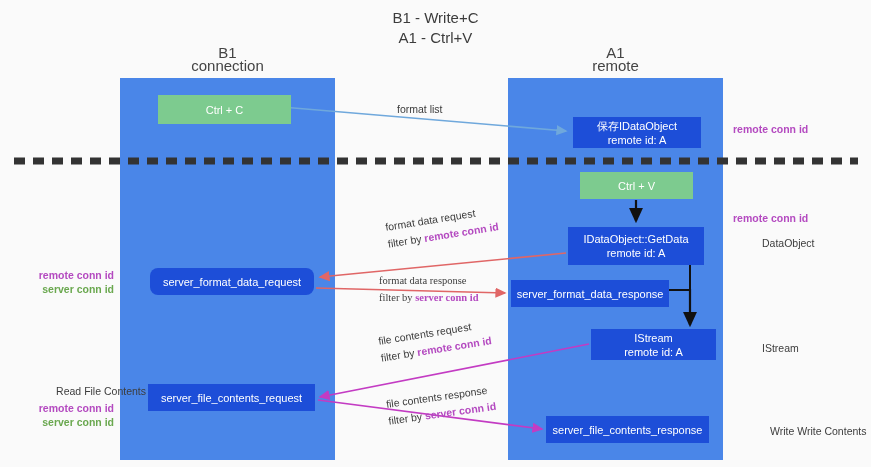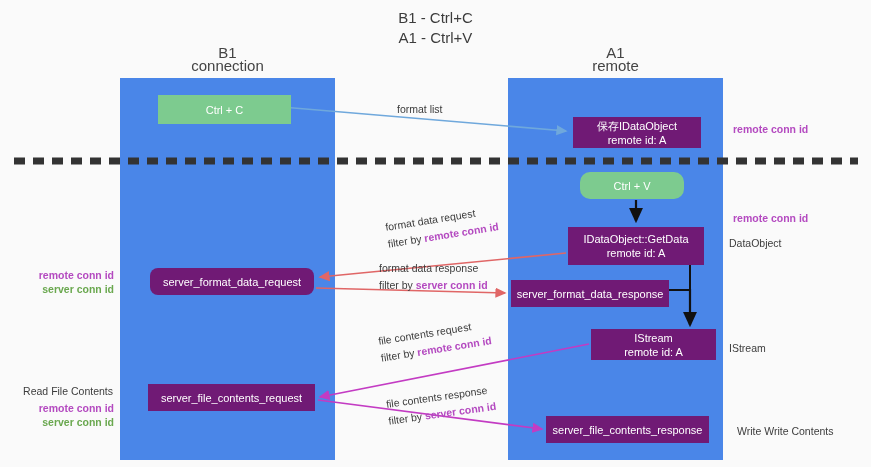--- a/index.html
+++ b/index.html
@@ -53,43 +53,43 @@
     flex-direction: column;
     align-items: center;
     justify-content: center;
     color: #ffffff;
     font-size: 11px;
     line-height: 14px;
     text-align: center;
     z-index: 5;
   }
   .node.green { background: #7dcb8f; }
-  .node.orange { background: #701a75; }
+  .node.orange { background: #1d4ed8; }
 
   
   #n-ctrlc  { left: 158px; top: 95px;  width: 133px; height: 29px; }
   #n-saveido{ left: 573px; top: 117px; width: 128px; height: 31px; }
-  #n-ctrlv  { left: 580px; top: 172px; width: 104px; height: 27px; border-radius: 10px; }
+  #n-ctrlv  { left: 580px; top: 172px; width: 113px; height: 27px; }
   #n-getdata{ left: 568px; top: 227px; width: 136px; height: 38px; }
   #n-sfdreq { left: 150px; top: 268px; width: 164px; height: 27px; border-radius: 8px; }
   #n-sfdres { left: 511px; top: 280px; width: 158px; height: 27px; }
   #n-istream{ left: 591px; top: 329px; width: 125px; height: 31px; }
   #n-sfcreq { left: 148px; top: 384px; width: 167px; height: 27px; }
   #n-sfcres { left: 546px; top: 416px; width: 163px; height: 27px; align-items: center; }
 
   
   .side-label {
     position: absolute;
     font-size: 10.5px;
     line-height: 14px;
     color: #3c3c3c;
   }
   .purple { color: #b44ac0; font-weight: bold; }
   .green-t { color: #6aa84f; font-weight: bold; }
-  .plain { color: #3c3c3c; font-weight: normal; }
+  .plain { color: #3c3c3c; font-weight: normal; margin-left: 33px; }
 
   #sl-r1 { left: 733px; top: 122px; }
   #sl-r2 { left: 733px; top: 211px; }
   #sl-r3 { left: 729px; top: 236px; }
   #sl-r4 { left: 729px; top: 341px; }
   #sl-r5 { left: 737px; top: 424px; }
 
   #sl-l1 { left: 22px; top: 268px; text-align: right; width: 92px; }
   #sl-l2 { left: 23px; top: 384px; text-align: right; width: 90px; }
   #sl-l3 { left: 22px; top: 401px; text-align: right; width: 92px; }
@@ -99,21 +99,21 @@
     position: absolute;
     font-size: 10.5px;
     line-height: 17px;
     color: #3c3c3c;
     white-space: nowrap;
     z-index: 6;
   }
   .edge-label .l2 { display: block; }
 
   #el-fdreq { left: 384px; top: 219px; transform: rotate(-9deg); transform-origin: left top; }
-  #el-fdres { left: 379px; top: 260px; }
+  #el-fdres { left: 379px; top: 272px; font-family: Liberation Serif, serif; }
   #el-fcreq { left: 377px; top: 333px; transform: rotate(-9deg); transform-origin: left top; }
   #el-fcres { left: 385px; top: 396px; transform: rotate(-8deg); transform-origin: left top; }
   #el-fmtlist { left: 397px; top: 101px; }
 
   svg#wires {
     position: absolute;
     left: 0; top: 0;
     width: 871px; height: 467px;
     z-index: 4;
     pointer-events: none;
@@ -125,21 +125,21 @@
     z-index: 9;
     pointer-events: none;
   }
 </style>
 </head>
 <body>
 
 <div id="stage">
 
   <div id="title">
-    <div>B1 - Ctrl+C</div>
+    <div>B1 - Write+C</div>
     <div>A1 - Ctrl+V</div>
   </div>
 
   <div class="lane" id="lane-b1"></div>
   <div class="lane" id="lane-a1"></div>
 
   <div class="lane-head" id="head-b1">
     <div>B1</div>
     <div>connection</div>
   </div>

